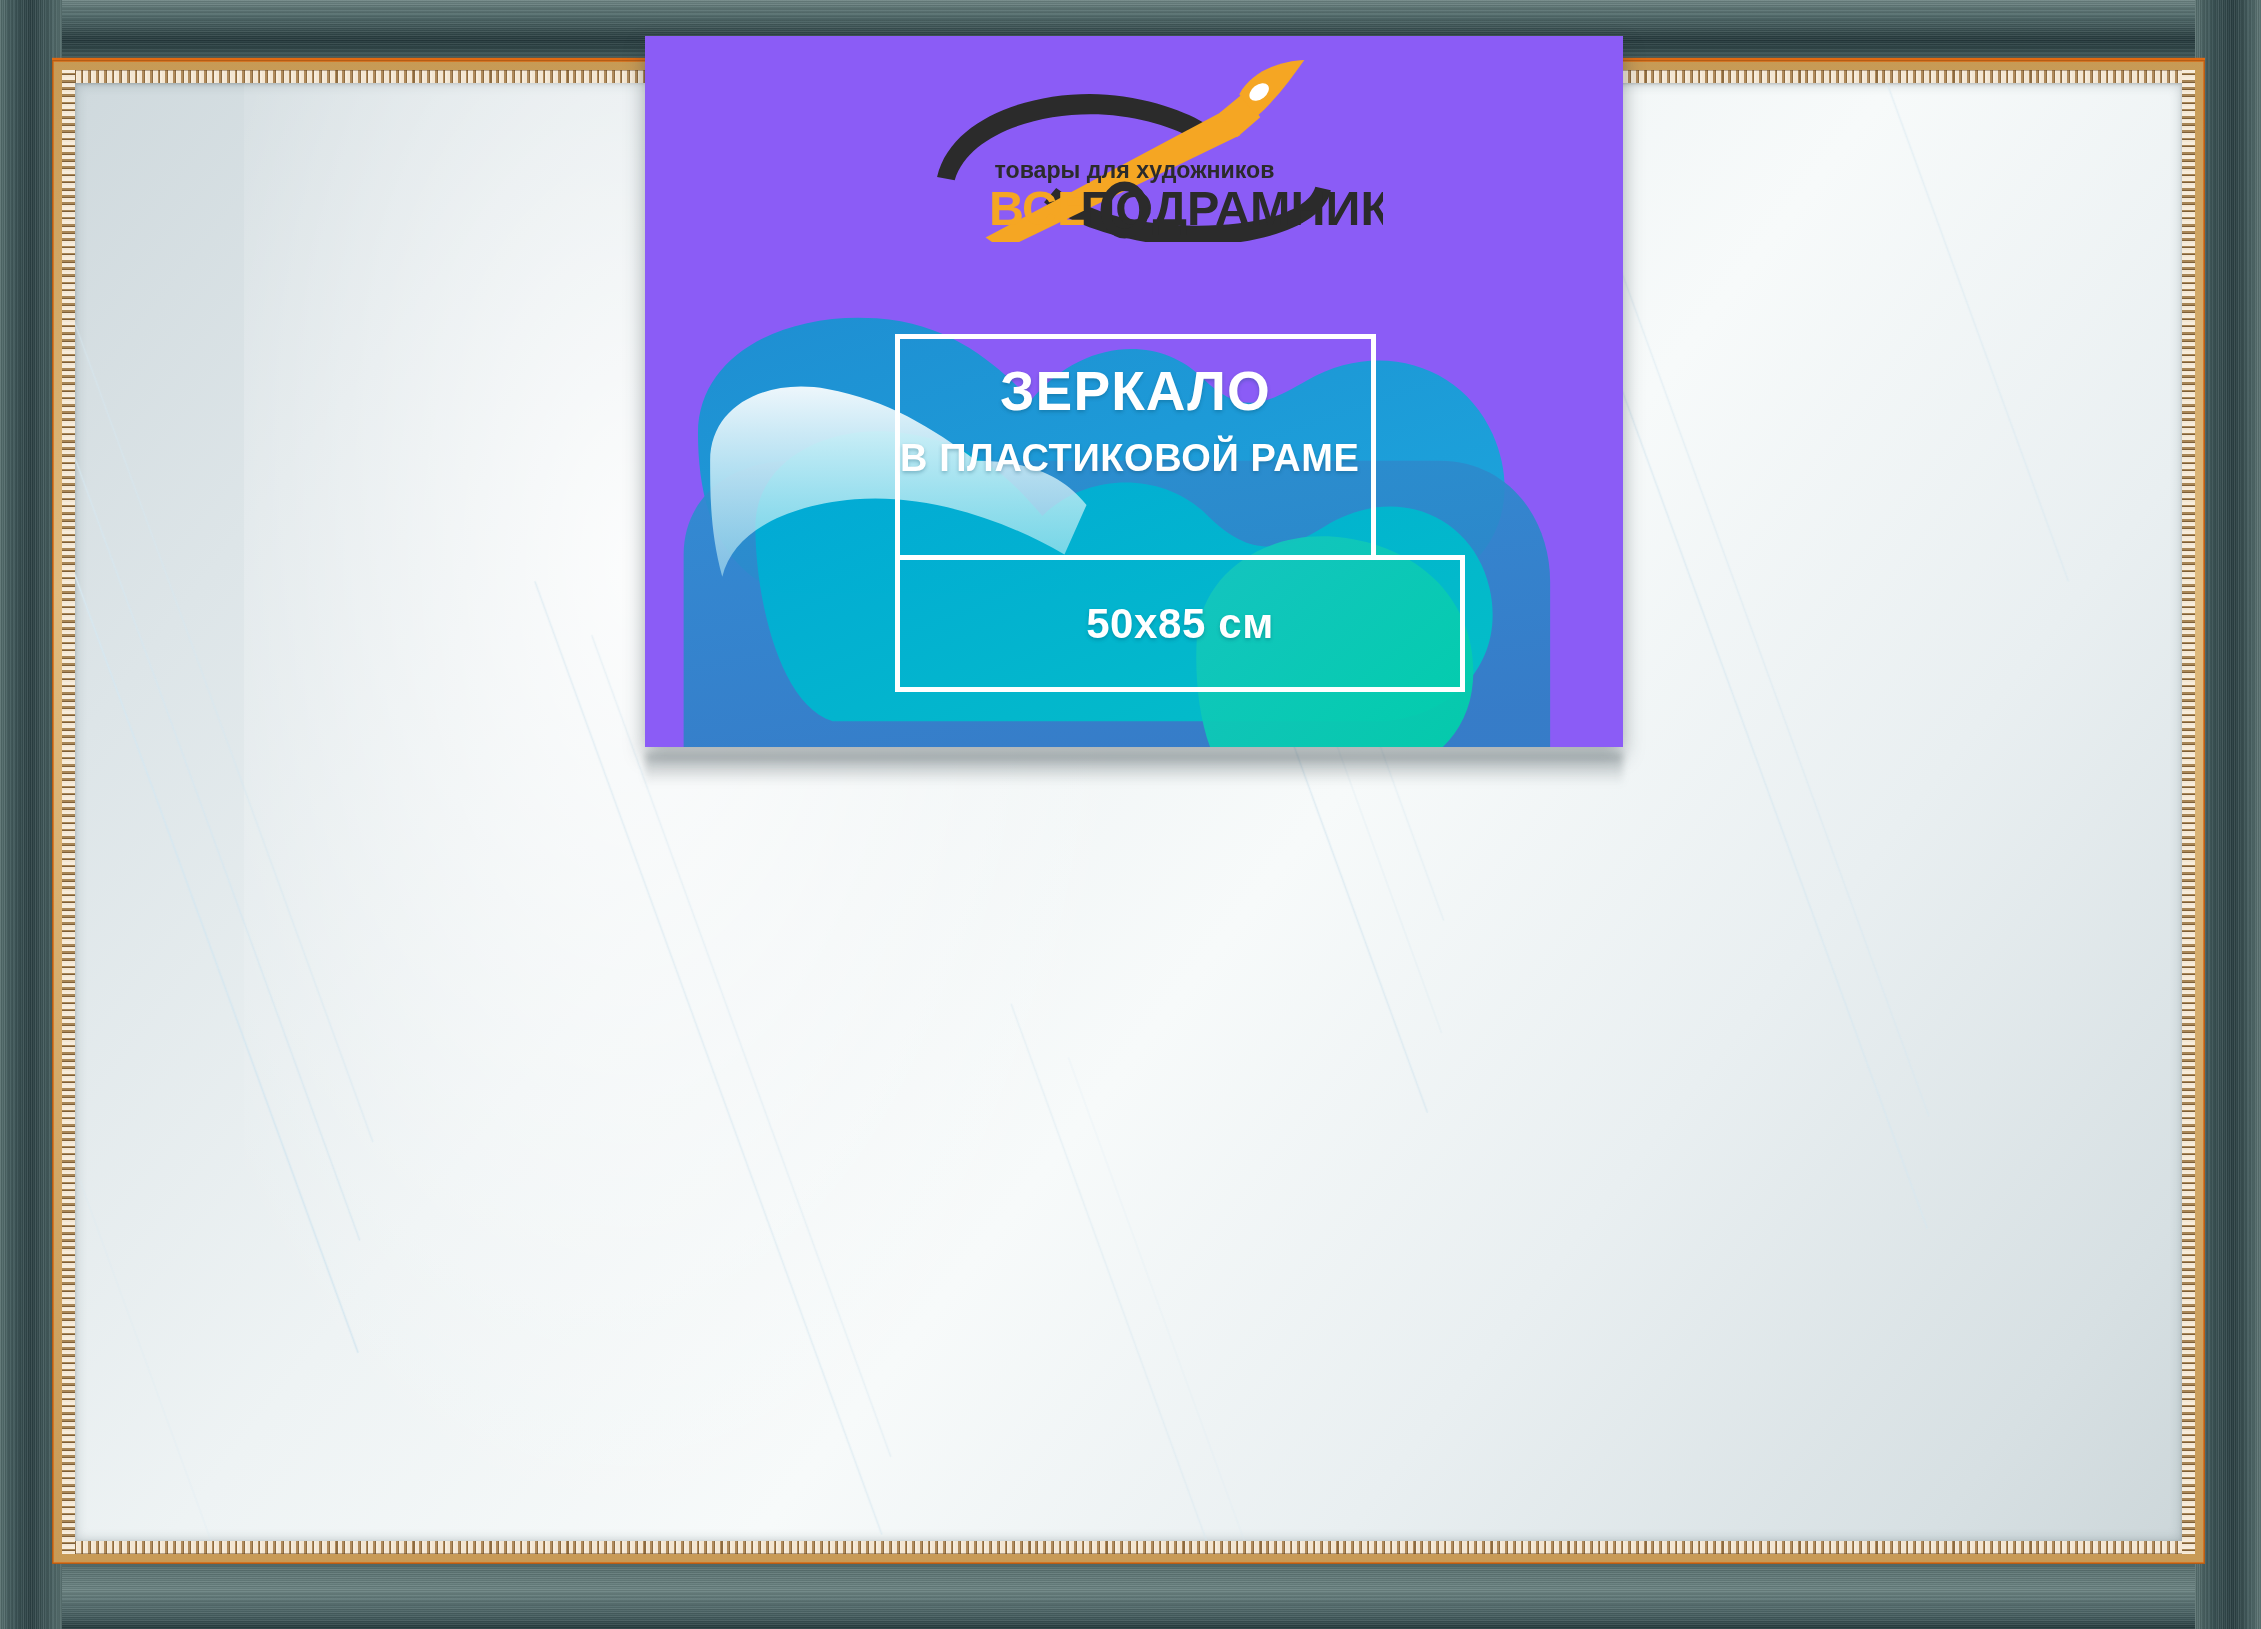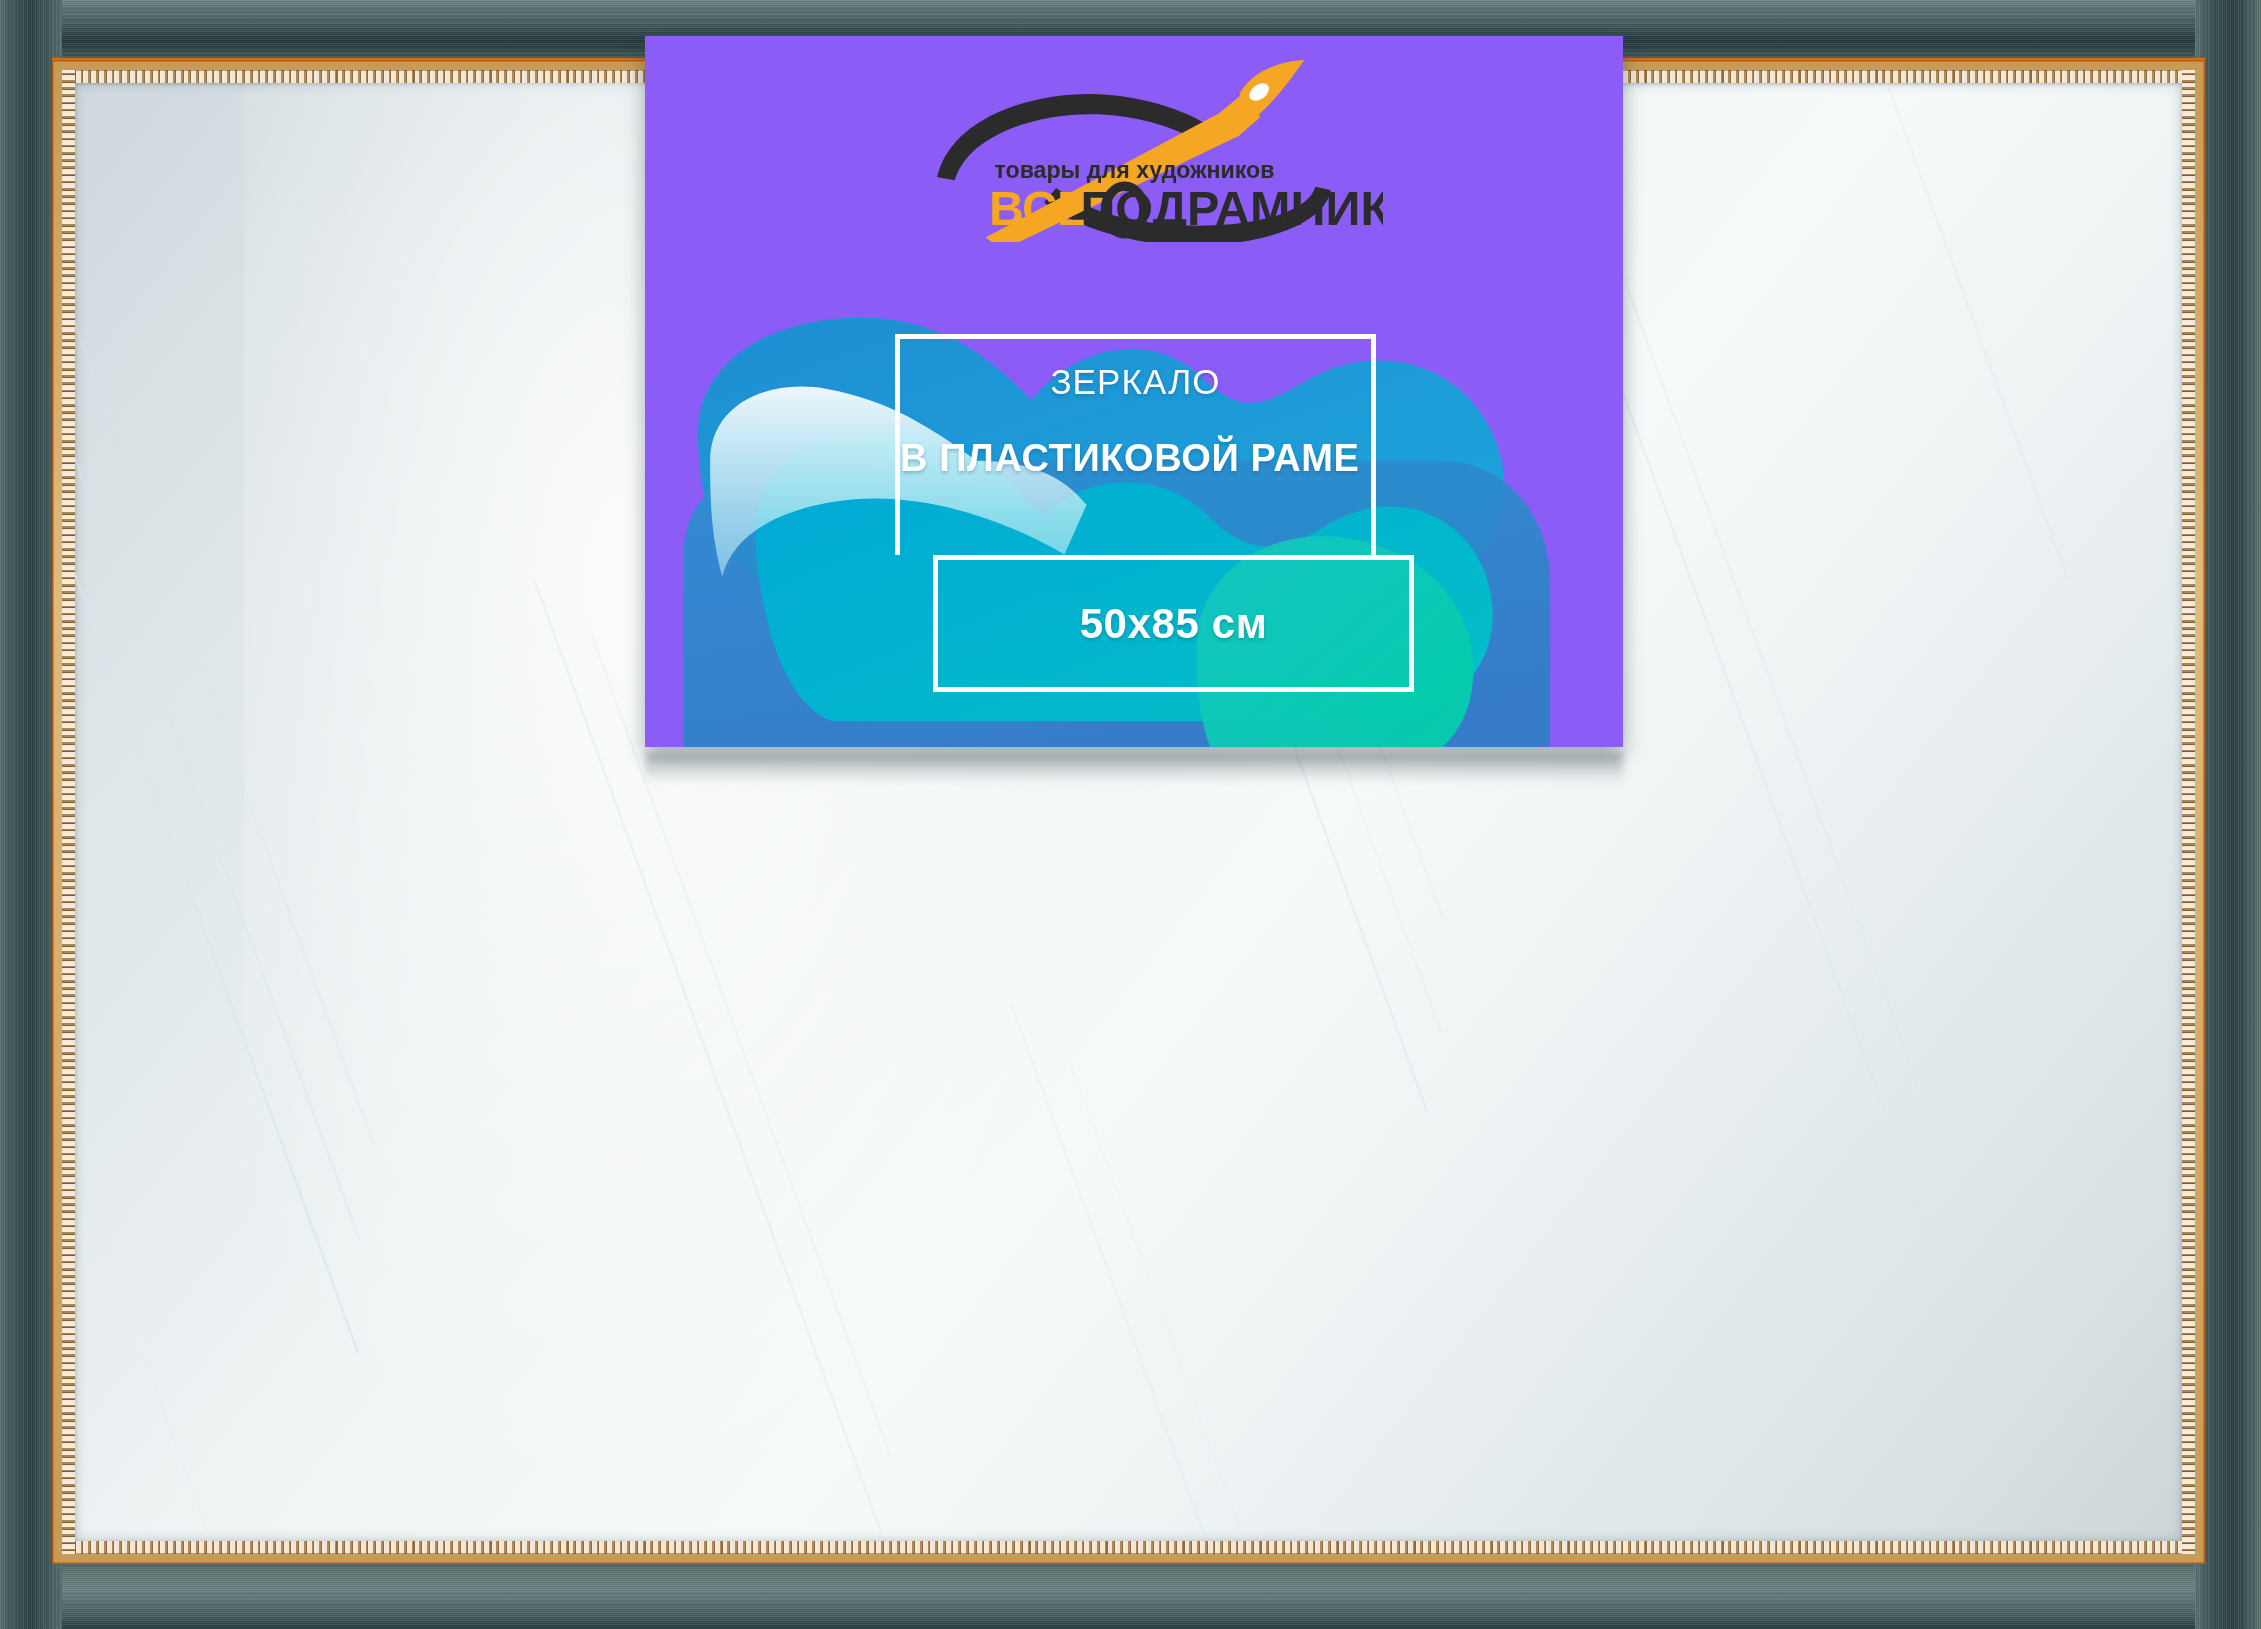--- a/index.html
+++ b/index.html
@@ -124,26 +124,26 @@
 
   .blobs{position:absolute;left:0;top:259px;width:978px;height:486px;}
   .blobs svg{display:block;}
 
   .textbox{
     position:absolute;left:250px;top:298px;width:481px;height:221px;
     border:5px solid #ffffff;box-sizing:border-box;
     border-bottom:none;
   }
   .textbox2{
-    position:absolute;left:250px;top:519px;width:481px;height:137px;
-    border:5px solid #ffffff;box-sizing:border-box;margin-left:38px;
+    position:absolute;left:250px;top:519px;width:570px;height:137px;
+    border:5px solid #ffffff;box-sizing:border-box;
   }
   .t-main{
     position:absolute;left:0;right:0;top:25.4px;text-align:center;
-    color:#fff;font-weight:normal;font-size:35px;letter-spacing:1.1px;
+    color:#fff;font-weight:bold;font-size:55px;letter-spacing:1.1px;
     font-family:"Liberation Sans",sans-serif;line-height:1;
     text-shadow:0 1.7px 3.9px rgba(0,70,95,.30);
   }
   .t-sub{
     position:absolute;left:0;right:0;top:100px;text-align:left;
     color:#fff;font-weight:bold;font-size:38px;letter-spacing:0.6px;
     font-family:"Liberation Sans",sans-serif;line-height:1;
     text-shadow:0 1.7px 3.9px rgba(0,70,95,.30);
   }
   .t-size{

